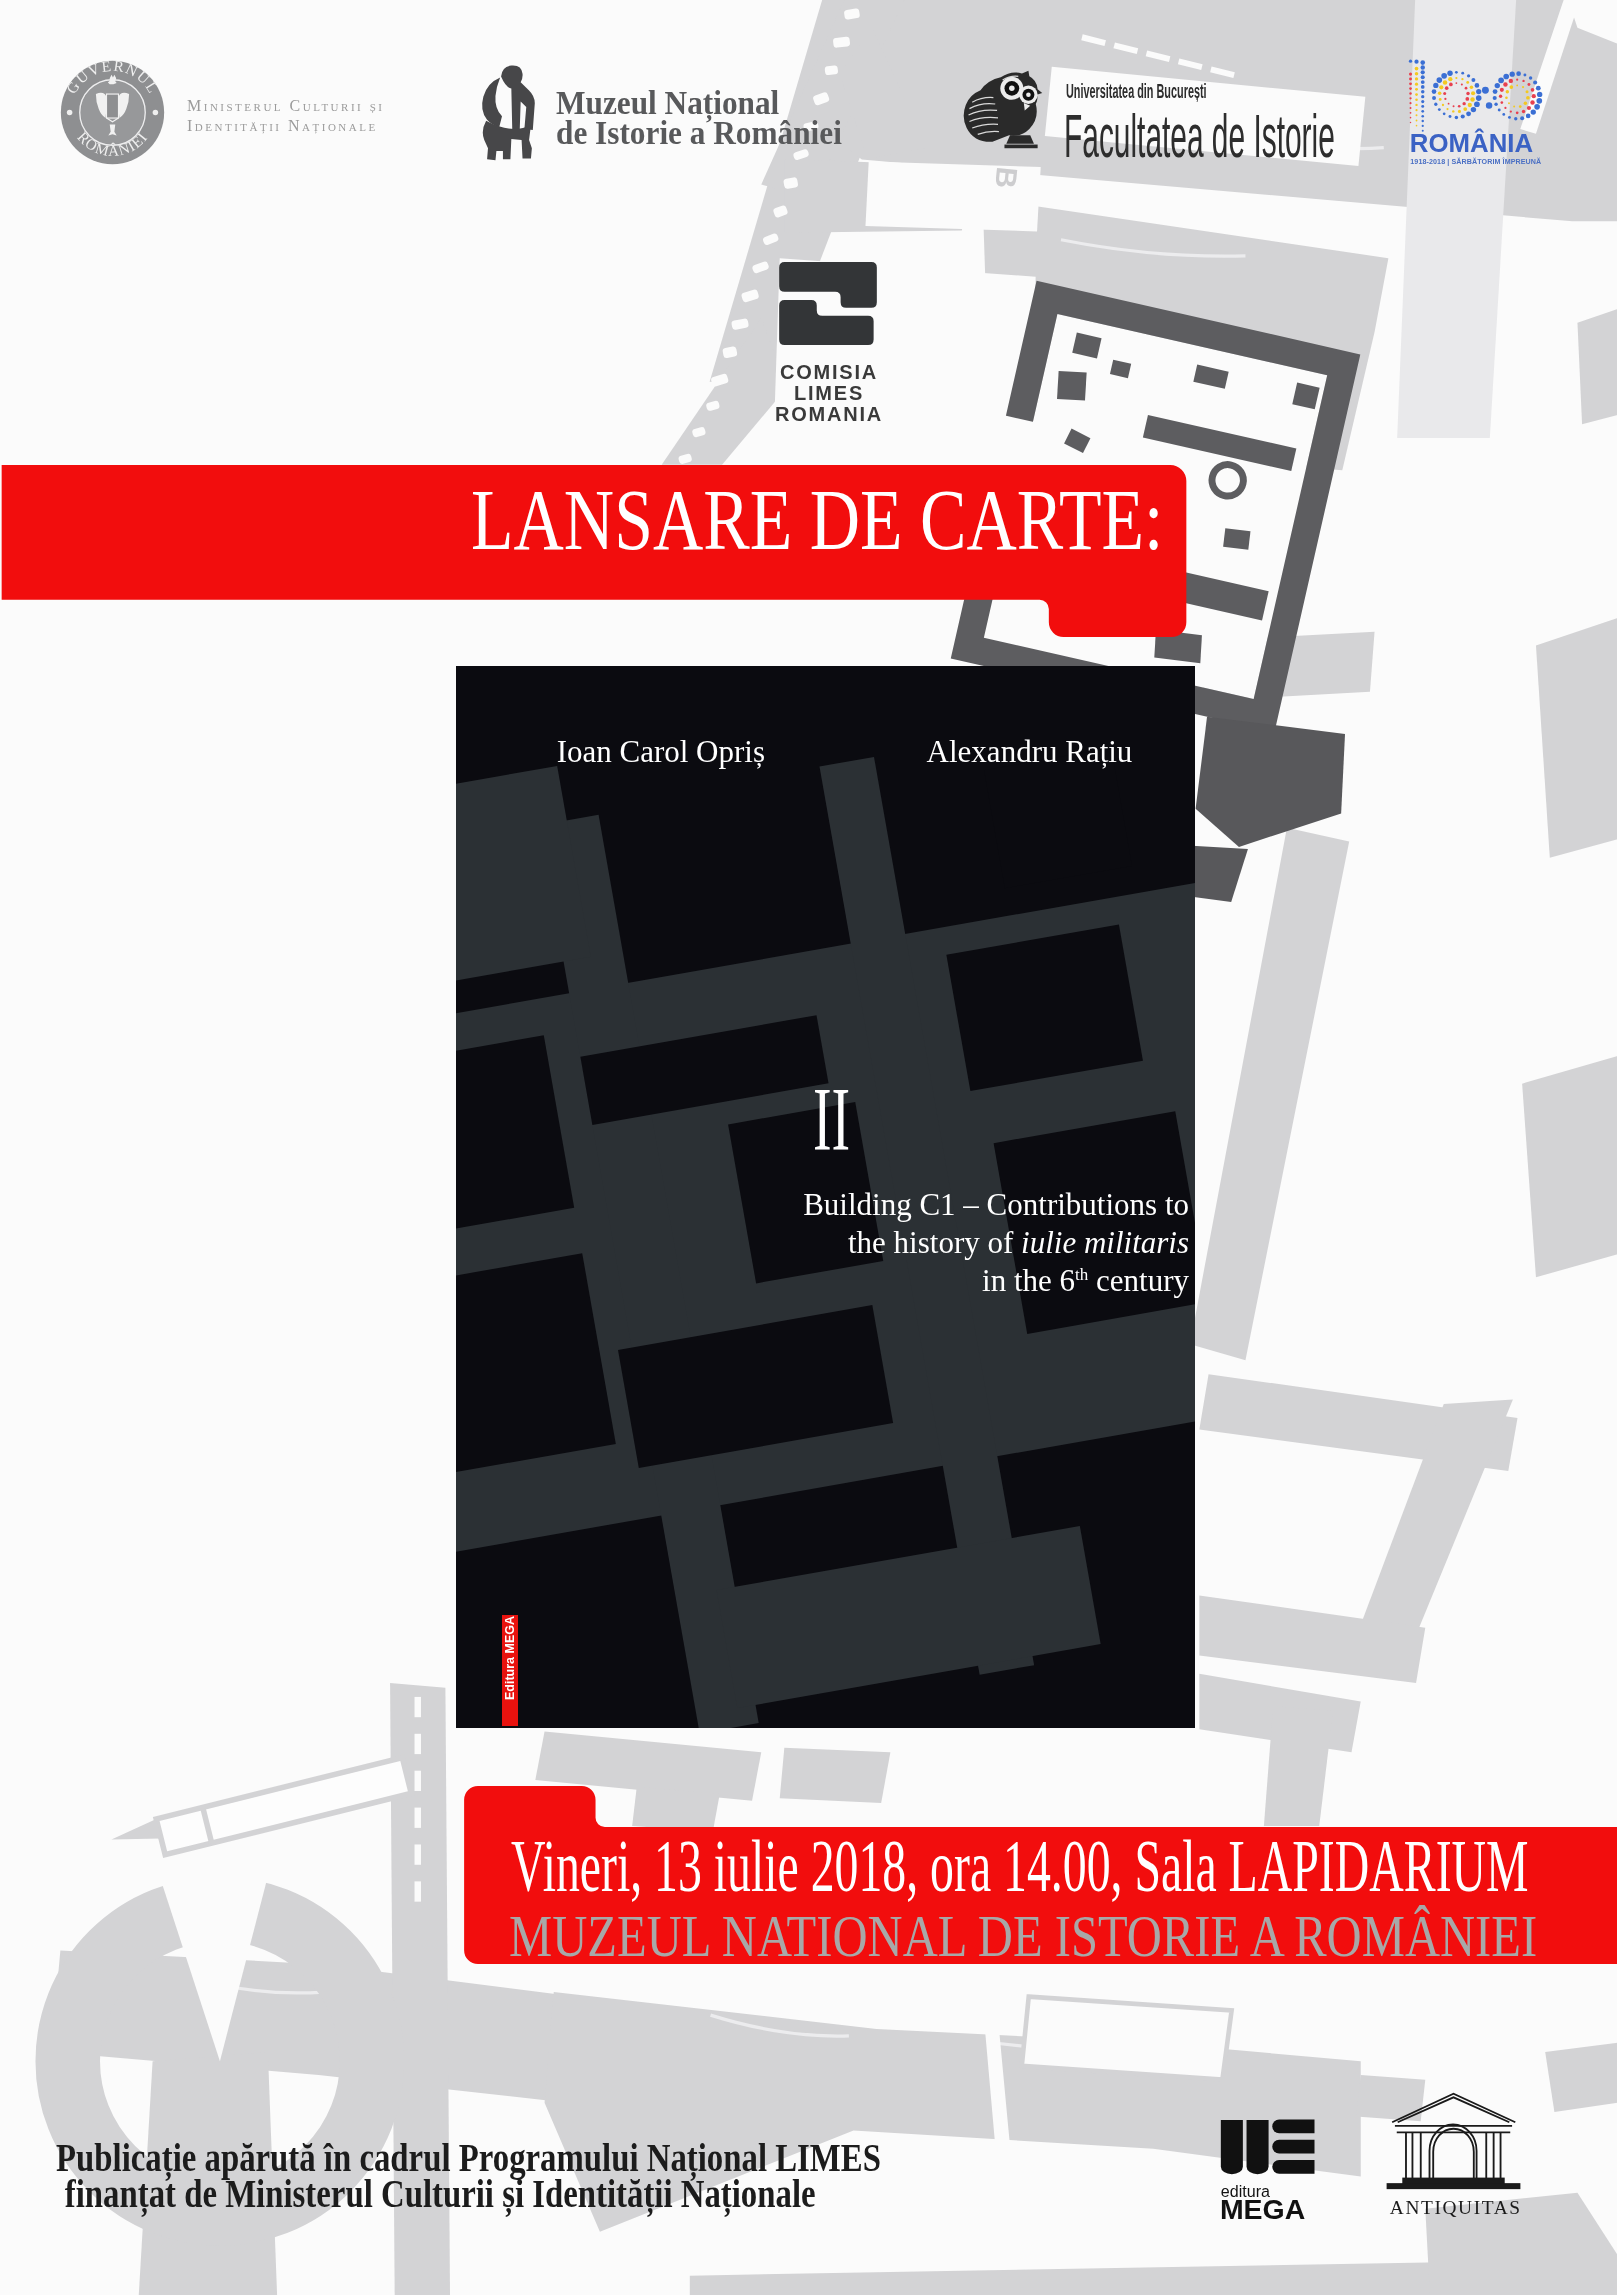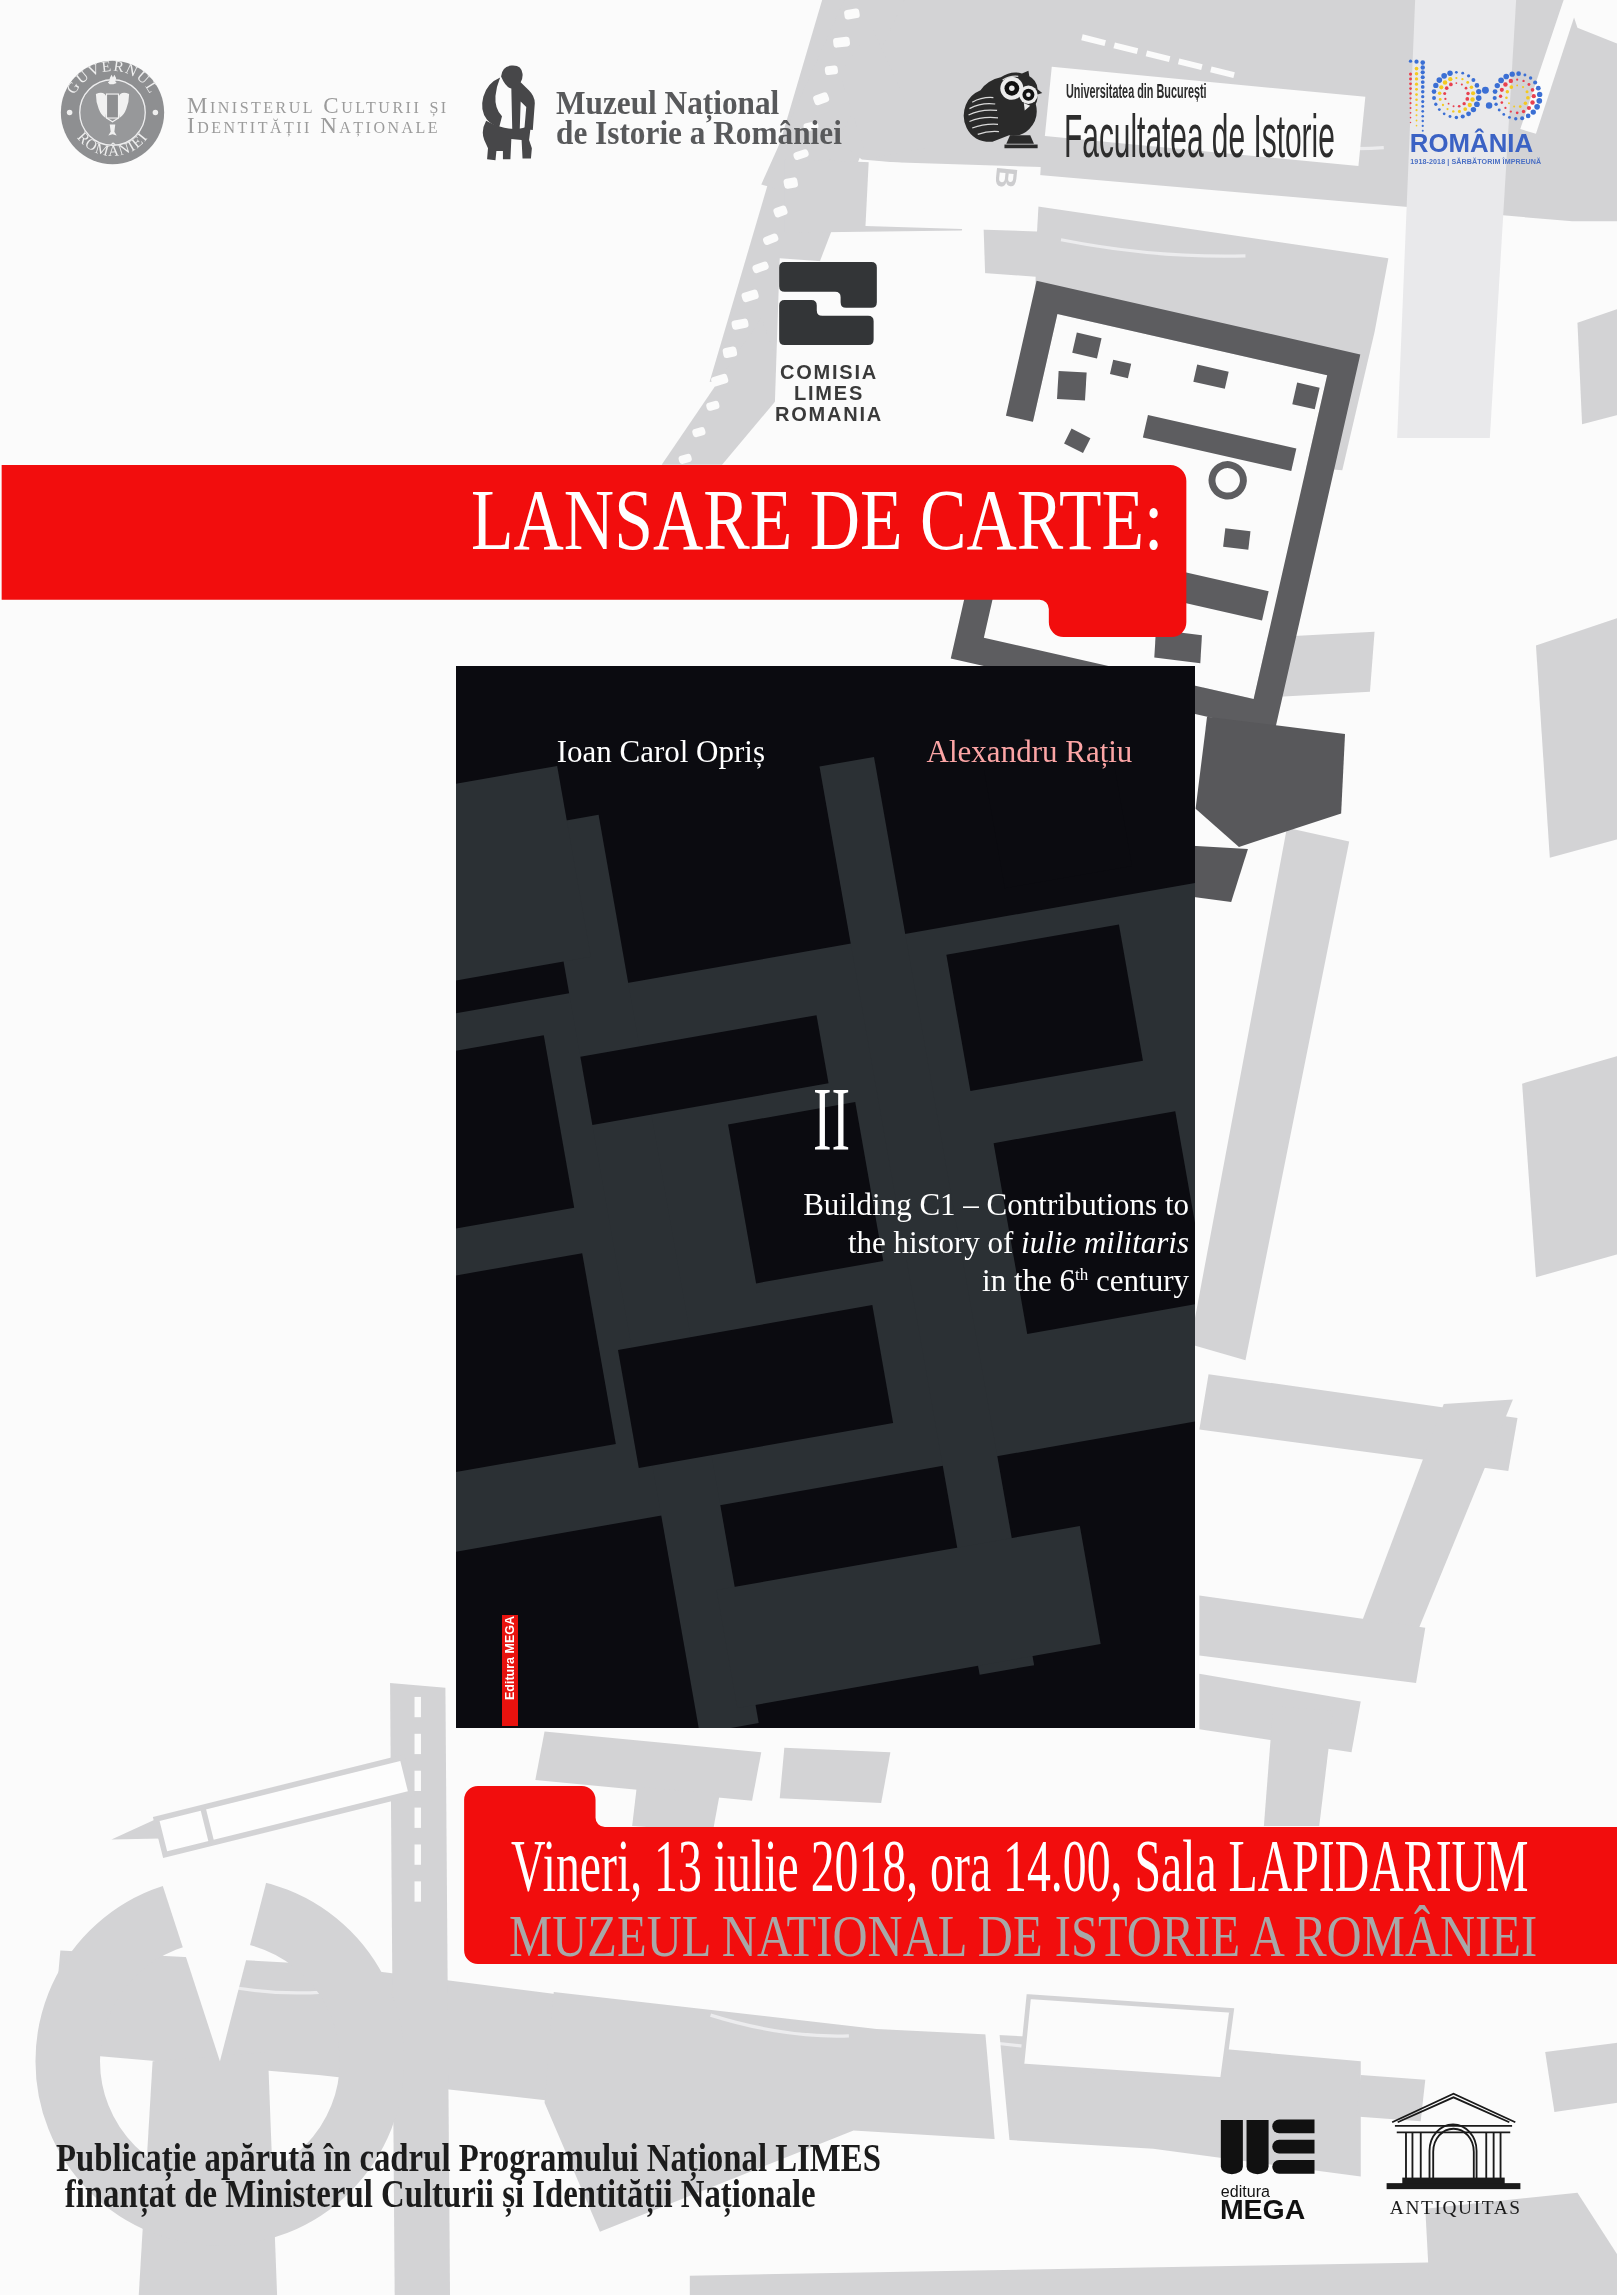--- a/index.html
+++ b/index.html
@@ -181,21 +181,21 @@
   <g fill="#f1f1f1">
     <path d="M 110,42 l 4,-8 3,6 3,-6 4,8 -2,6 3,4 -7,3 -8,0 -4,-4 4,-4 z"></path>
     <path d="M 80,76 q 12,-6 19,0 q 6,6 5,20 l -3,32 q -10,-6 -15,-20 q -6,-14 -6,-32 z"></path>
     <path d="M 152,76 q -12,-6 -19,0 q -6,6 -5,20 l 3,32 q 10,-6 15,-20 q 6,-14 6,-32 z"></path>
     <path d="M 110,142 l 12,0 -2,16 5,8 -9,-3 -9,3 5,-8 z"></path>
   </g>
   <rect x="103" y="76" width="26" height="52" fill="#8e8f91" stroke="#f1f1f1" stroke-width="2.5"></rect>
   <path d="M 103,128 l 13,8 13,-8" fill="none" stroke="#f1f1f1" stroke-width="2.5"></path>
 </svg>
 
-<div class="abs" style="left:187px;top:96px;width:369px;color:#9b9b9b;font-size:23px;line-height:20px;font-variant:small-caps;letter-spacing:2.5px;">Ministerul Culturii și<br>Identității Naționale</div>
+<div class="abs" style="left:187px;top:96px;width:369px;color:#9b9b9b;font-size:16px;line-height:20px;font-variant:small-caps;letter-spacing:2.5px;">Ministerul Culturii și<br>Identității Naționale</div>
 
 <svg class="abs" style="left:474px;top:61px" width="70" height="102" viewBox="0 0 150 222" preserveAspectRatio="none">
   <g fill="#474749">
     <path d="M 58,34 Q 60,12 80,10 Q 102,8 104,28 Q 105,38 100,46 L 118,64 Q 132,78 130,96 L 126,150 L 108,148 L 112,100 L 100,88 L 98,150 L 82,150 L 80,60 Q 68,58 58,34 Z"></path>
     <path d="M 56,36 Q 28,48 20,78 Q 12,108 28,128 Q 38,140 54,144 L 60,120 Q 44,104 46,76 Q 48,56 56,36 Z"></path>
     <path d="M 26,130 Q 14,152 22,172 L 30,190 L 28,214 L 46,216 L 48,196 L 62,196 L 62,214 L 78,214 L 80,170 L 102,172 L 104,212 L 122,212 L 124,190 L 118,172 L 122,140 Q 80,160 26,130 Z"></path>
   </g>
 </svg>
 
 <div class="abs" style="left:556px;top:88px;width:415px;color:#58595b;font-size:34px;line-height:30px;font-weight:bold;font-family:'Liberation Serif',serif;transform:scaleX(.92);transform-origin:left top;">Muzeul Național<br>de Istorie a României</div>
@@ -407,21 +407,21 @@
       <rect x="620" y="960" width="280" height="350"></rect>
       <rect x="300" y="1400" width="560" height="260"></rect>
       <rect x="1150" y="680" width="380" height="300"></rect>
       <rect x="1180" y="1100" width="400" height="420"></rect>
       <rect x="1300" y="300" width="280" height="260"></rect>
     </g>
   </svg>
 
   <div class="abs" style="left:14px;top:68px;width:295px;text-align:right;color:#fff;font-size:31px;">Ioan Carol Opriș</div>
 
-  <div class="abs" style="left:426px;top:68px;width:295px;text-align:center;color:#fca5a5;font-size:31px;">Alexandru Rațiu</div>
+  <div class="abs" style="left:426px;top:68px;width:295px;text-align:center;color:#ffffff;font-size:31px;">Alexandru Rațiu</div>
 
 
   <div class="abs" style="left:5.5px;top:402px;width:739px;text-align:center;color:#fff;font-size:90px;letter-spacing:0px;transform:scaleX(.62);transform-origin:center top;">II</div>
 
   <div class="abs" style="left:-6px;top:520px;width:739px;text-align:right;color:#fff;font-size:31px;line-height:38px;">Building C1 – Contributions to<br>the history of <i>iulie militaris</i><br>in the 6<sup style="font-size:17px;line-height:0;">th</sup> century</div>
 
   <div class="abs" style="left:46px;top:949px;width:16px;height:111px;background:#e8120e;"></div>
   <div class="abs" style="left:16px;top:989px;width:76px;text-align:center;color:#fff;font-size:12.5px;font-weight:bold;font-family:'Liberation Sans',sans-serif;transform:rotate(-90deg);white-space:nowrap;">Editura MEGA</div>
 </div>
 

